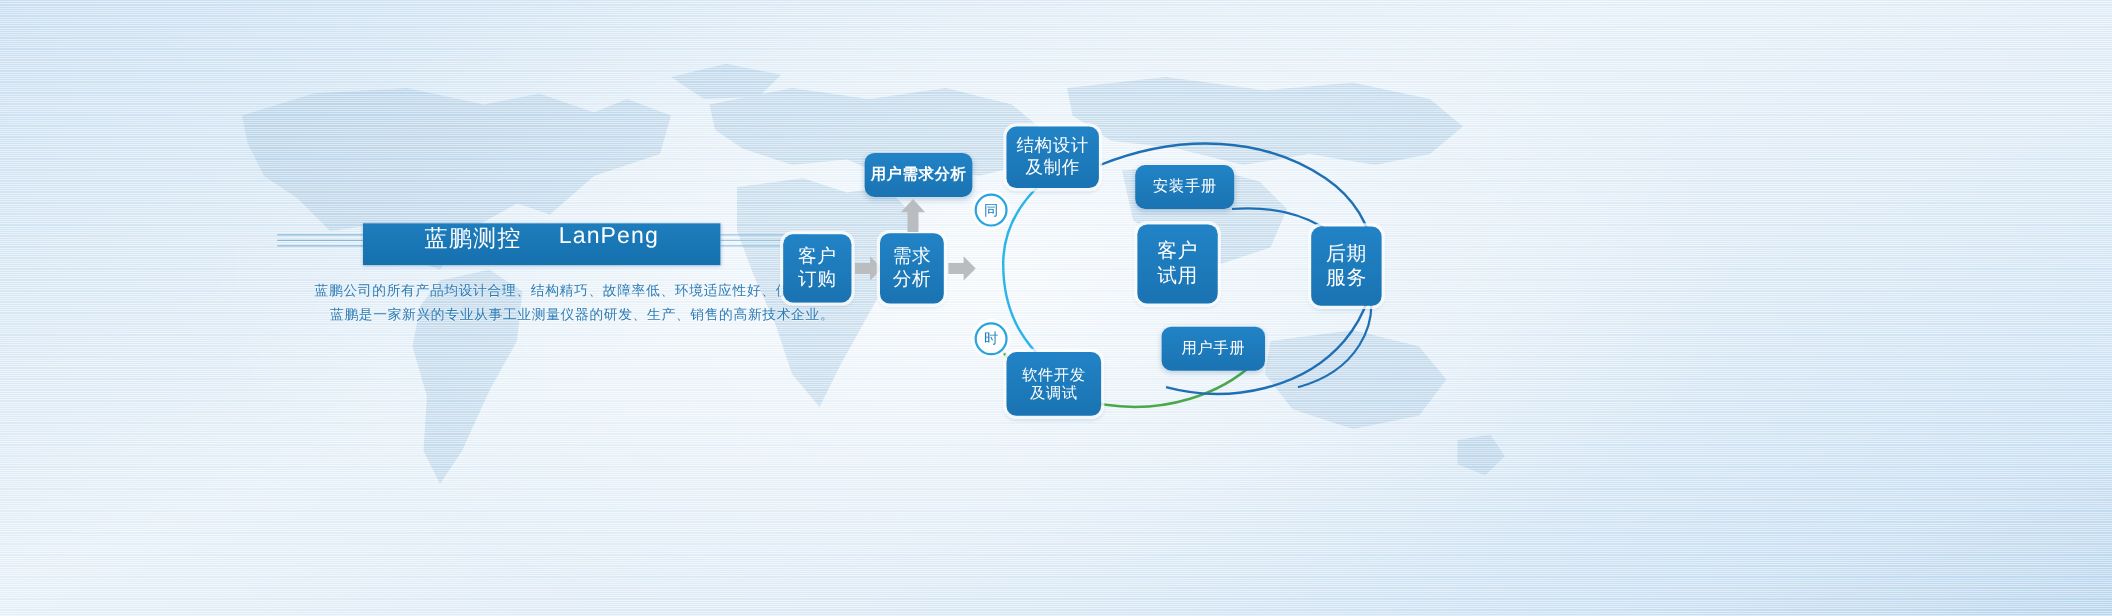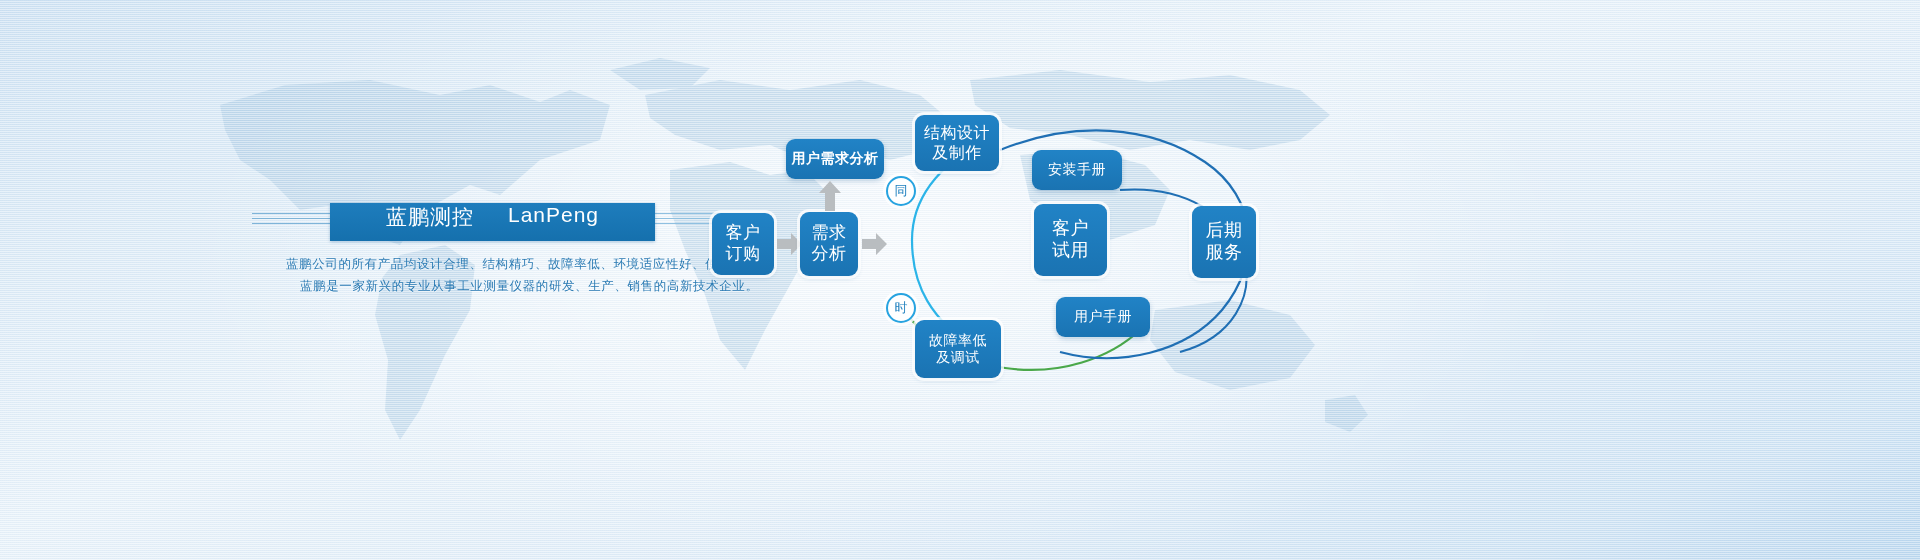--- a/index.html
+++ b/index.html
@@ -208,21 +208,21 @@
       <path d="M0,8 L14,8 L14,2 L25,13 L14,24 L14,18 L0,18 Z" fill="#b9bdc0"></path>
     </svg>
   </div>
 
   <div class="node" style="left:886px; top:176px;">同</div>
   <div class="node" style="left:886px; top:293px;">时</div>
 
   <div class="box" style="left:915px; top:115px; width:84px; height:56px; font-size:16px;">结构设计
 及制作</div>
 
-  <div class="box" style="left:915px; top:320px; width:86px; height:58px; font-size:14px;">故障率低
+  <div class="box" style="left:915px; top:320px; width:86px; height:58px; font-size:14px;">软件开发
 及调试</div>
 
   <div class="box flat" style="left:1032px; top:150px; width:90px; height:40px; font-size:14px;">安装手册</div>
 
   <div class="box" style="left:1034px; top:204px; width:73px; height:72px; font-size:18px;">客户
 试用</div>
 
   <div class="box flat" style="left:1032px; top:297px; width:94px; height:40px; font-size:14px;margin-left:24px;">用户手册</div>
 
   <div class="box" style="left:1192px; top:206px; width:64px; height:72px; font-size:18px;font-family:Liberation Serif, serif;">后期

